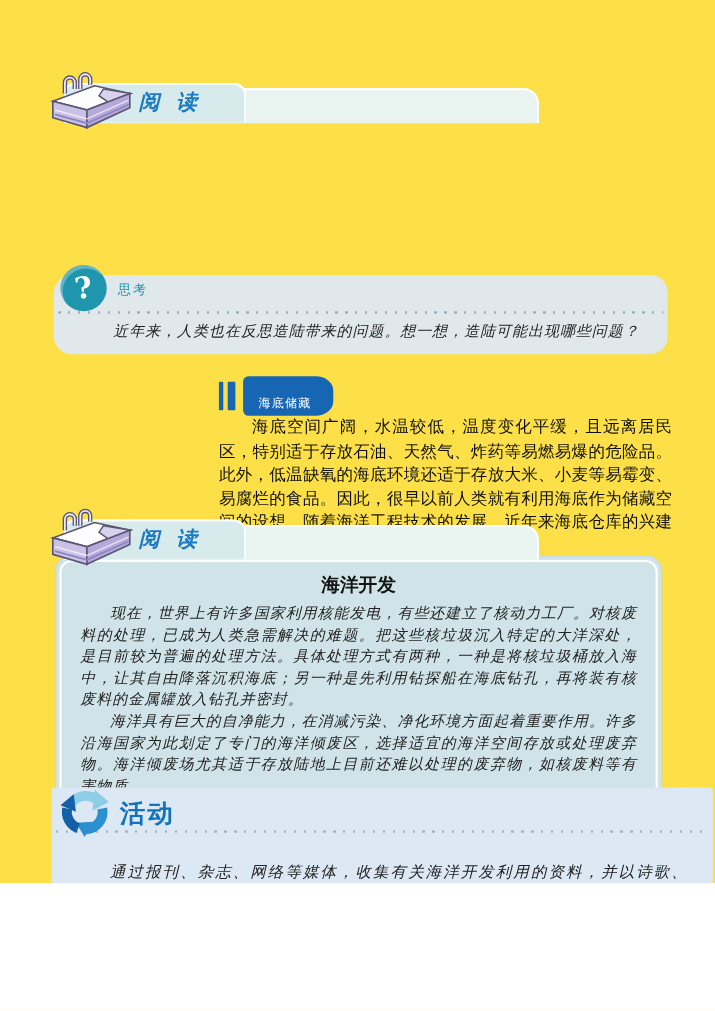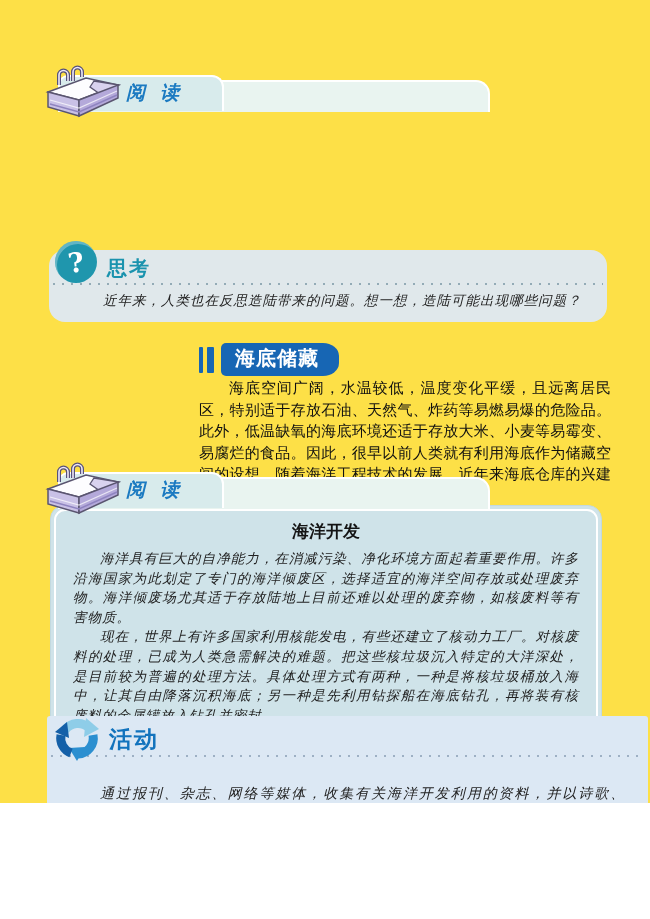--- a/index.html
+++ b/index.html
@@ -55,40 +55,40 @@
     background:#1f96ad;border-radius:50%;
     box-shadow:inset 2px 3px 0 rgba(255,255,255,.30);
     display:flex;align-items:center;justify-content:center;z-index:2;
   }
   .think-qmark{
     color:#fff;font-family:"DejaVu Serif",serif;font-weight:bold;
     font-size:27px;transform:rotate(-8deg);line-height:1;
   }
   .think-label{
     position:absolute;left:58px;top:5px;color:#1a93ae;
-    font-weight:bold;font-size:20px;letter-spacing:2px;
+    font-weight:normal;font-size:12px;letter-spacing:2px;
   }
   .dotline{
     position:absolute;left:4px;right:4px;height:2px;
     background-image:repeating-linear-gradient(90deg,#93abb6 0 2px,transparent 2px 9px);
   }
   .think-dotline{top:33px;}
   .think-body{
     position:absolute;left:27px;right:20px;top:42px;margin:0;
     font-size:13.5px;letter-spacing:1px;text-indent:2em;font-style:italic;
   }
   
   .seabed{position:absolute;left:199px;top:346px;width:412px;}
   .seabed-head{display:flex;align-items:center;height:27px;}
   .bar{background:#1766b4;height:26px;border-radius:1px;}
   .bar1{width:4px;margin-right:4px;}
   .bar2{width:7px;margin-right:7px;}
   .seabed-badge{
-    background:#1766b4;color:#fff;font-weight:bold;font-size:20px;
-    letter-spacing:1px;padding:2px 20px 4px 14px;
+    background:#1766b4;color:#fff;font-weight:normal;font-size:11px;
+    letter-spacing:1px;padding:17px 20px 4px 14px;
     border-radius:5px 16px 16px 5px / 5px 13px 13px 5px;
   }
   .seabed-body{
     margin:5px 0 0 0;font-family:"DejaVu Serif",serif;color:#101010;
     font-size:15px;line-height:21.6px;text-indent:2em;text-align:justify;
   }
   
   .activity-box{
     position:absolute;left:47px;top:716px;width:601px;height:121px;
     background:#dce8f4;border-radius:3px;
@@ -172,22 +172,22 @@
         <path d="M8,40 l29,8 l38,-17" fill="none" stroke="#ffffff" stroke-width="1.2" opacity="0.7"></path>
         <path d="M17,25 v-10 a4.5,4.5 0 0 1 9,0 v6" fill="none" stroke="#57527a" stroke-width="4"></path>
         <path d="M17,25 v-10 a4.5,4.5 0 0 1 9,0 v6" fill="none" stroke="#efeaf8" stroke-width="1.6"></path>
         <path d="M31,21 v-9 a4.5,4.5 0 0 1 9,0 v5" fill="none" stroke="#57527a" stroke-width="4"></path>
         <path d="M31,21 v-9 a4.5,4.5 0 0 1 9,0 v5" fill="none" stroke="#efeaf8" stroke-width="1.6"></path>
       </svg>
     </div>
     <div class="read-panel">
       <div class="panel-inner">
         <h3 class="read-title">海洋开发</h3>
+        <p class="read-body kai">现在，世界上有许多国家利用核能发电，有些还建立了核动力工厂。对核废料的处理，已成为人类急需解决的难题。把这些核垃圾沉入特定的大洋深处，是目前较为普遍的处理方法。具体处理方式有两种，一种是将核垃圾桶放入海中，让其自由降落沉积海底；另一种是先利用钻探船在海底钻孔，再将装有核废料的金属罐放入钻孔并密封。</p>
         <p class="read-body kai">海洋具有巨大的自净能力，在消减污染、净化环境方面起着重要作用。许多沿海国家为此划定了专门的海洋倾废区，选择适宜的海洋空间存放或处理废弃物。海洋倾废场尤其适于存放陆地上目前还难以处理的废弃物，如核废料等有害物质。</p>
-        <p class="read-body kai">现在，世界上有许多国家利用核能发电，有些还建立了核动力工厂。对核废料的处理，已成为人类急需解决的难题。把这些核垃圾沉入特定的大洋深处，是目前较为普遍的处理方法。具体处理方式有两种，一种是将核垃圾桶放入海中，让其自由降落沉积海底；另一种是先利用钻探船在海底钻孔，再将装有核废料的金属罐放入钻孔并密封。</p>
       </div>
     </div>
   </section>
 
   <section class="activity-box">
     <svg class="activity-icon" width="56" height="56" viewBox="0 0 56 56">
       <path d="M16,21 A16,16 0 0 1 40,19" fill="none" stroke="#8ecde8" stroke-width="9"></path>
       <polygon points="37,9 50,20 35,28" fill="#8ecde8"></polygon>
       <path d="M44,26 A16,16 0 0 1 29,45" fill="none" stroke="#2b8fd0" stroke-width="9"></path>
       <polygon points="36,38 28,52 20,39" fill="#2b8fd0"></polygon>

